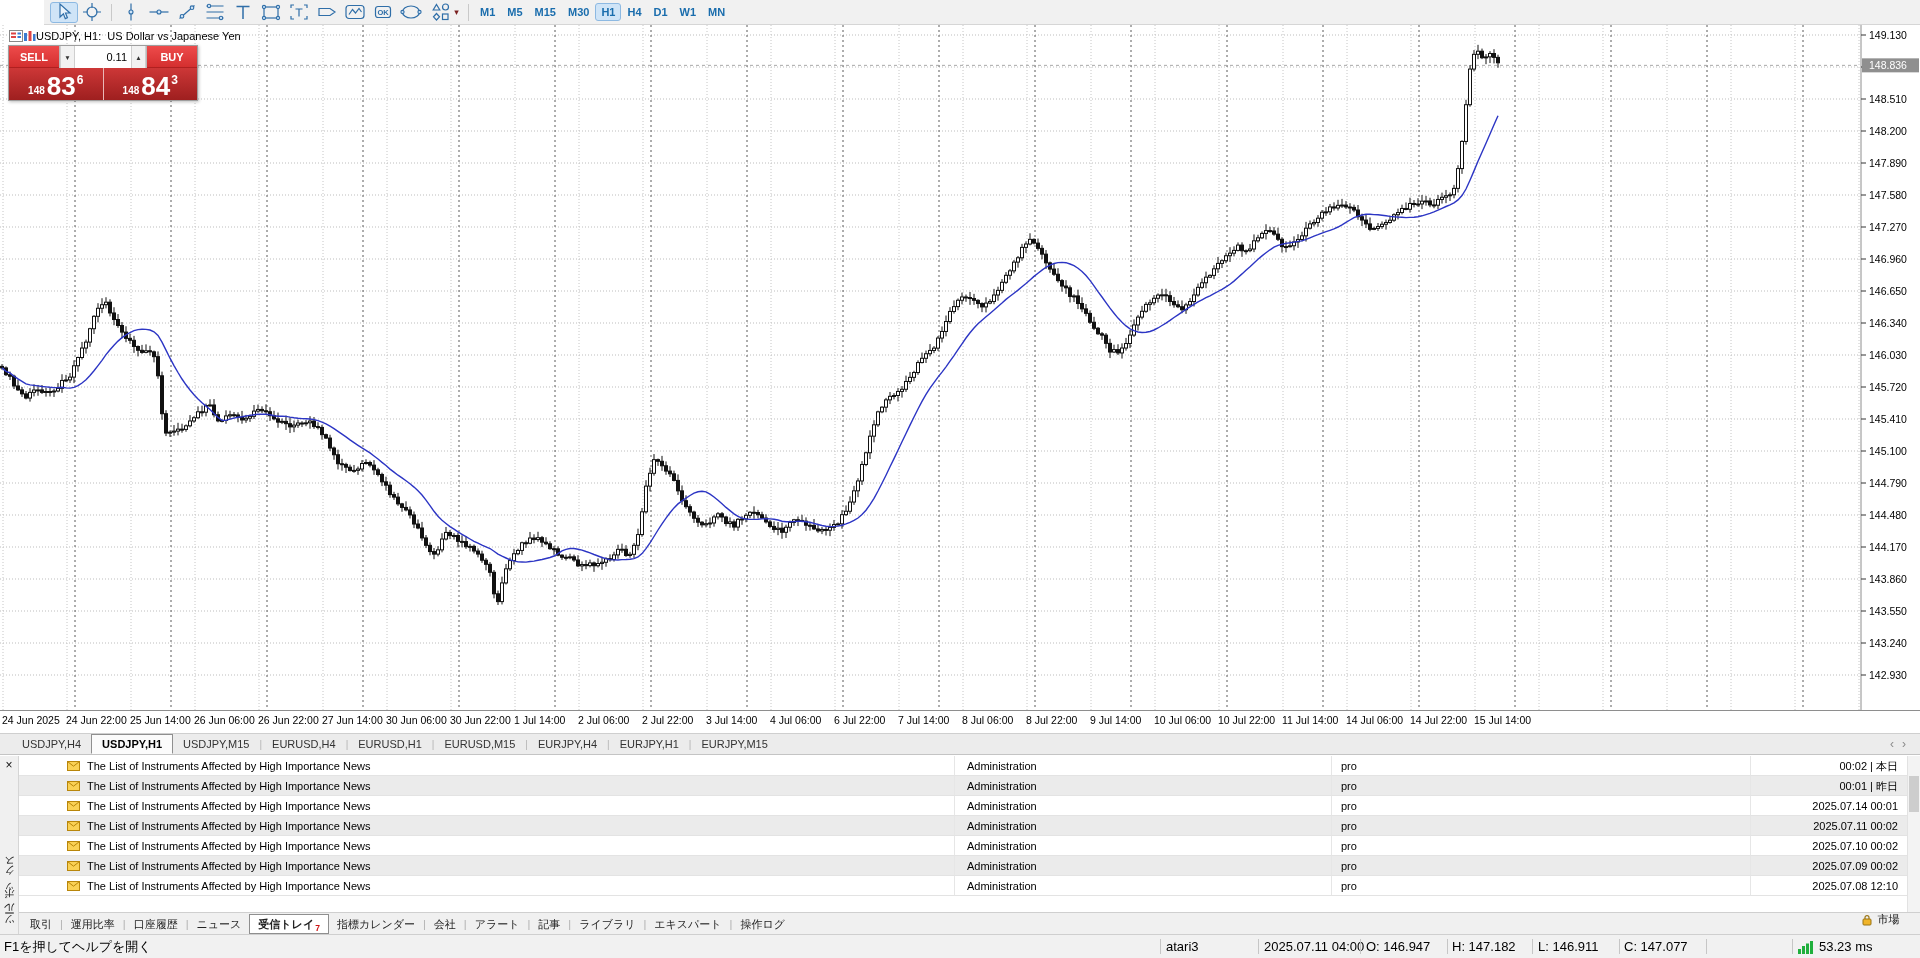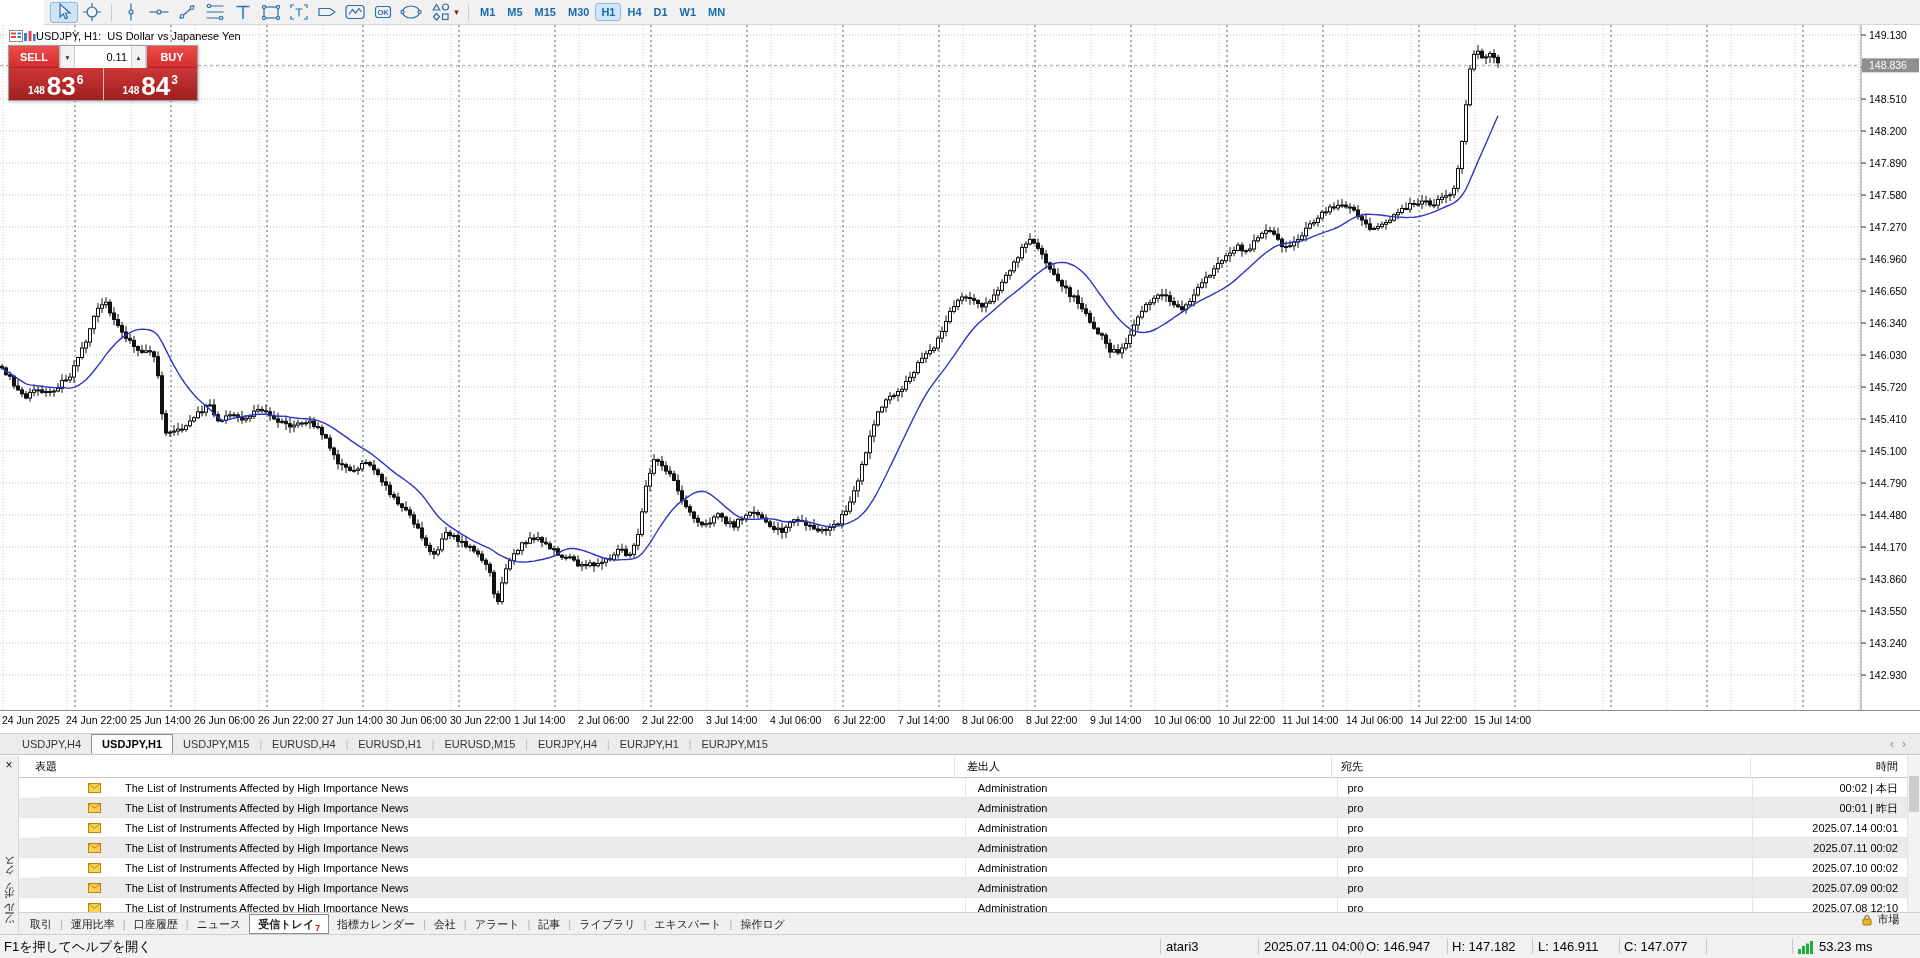--- a/index.html
+++ b/index.html
@@ -59,21 +59,21 @@
   .news-head{display:flex;height:21px;line-height:21px;font-size:11px;color:#000;background:#fff;
              border-bottom:1px solid #c9c9c9;}
   .nh{box-sizing:border-box;border-right:1px solid #e3e3e3;}
   .col-title{width:937px;padding-left:17px;}
   .col-sender{width:377px;padding-left:12px;}
   .col-recip{width:419px;padding-left:9px;}
   .col-time{width:157px;text-align:right;padding-right:10px;border-right:none;}
   .news-row{display:flex;height:20px;line-height:20px;font-size:11px;color:#000;}
   .news-row.alt{background:#ebebeb;}
   .nc{box-sizing:border-box;border-right:1px solid #e6e6e6;border-bottom:1px solid #e3e3e3;overflow:hidden;white-space:nowrap;}
-  .nc.title{width:937px;padding-left:49px;display:flex;align-items:center;gap:24px;margin-left:21px;}
+  .nc.title{width:937px;padding-left:49px;display:flex;align-items:center;gap:7px;}
   .nc.sender{width:377px;padding-left:12px;}
   .nc.recip{width:419px;padding-left:9px;}
   .nc.time{width:157px;text-align:right;padding-right:10px;border-right:none;}
   .scrollbar{position:absolute;right:0;top:0;width:12px;height:156px;background:#f3f3f3;border-left:1px solid #e2e2e2;}
   .scroll-thumb{position:absolute;top:20px;left:1px;width:10px;height:36px;background:#cdcdcd;}
   
   .bottom-tabs{position:absolute;top:912px;left:0;width:1920px;height:22px;background:#f0f0f0;
                border-top:1px solid #cfcfcf;display:flex;align-items:center;padding-left:22px;
                box-sizing:border-box;font-size:11px;}
   .btab{padding:0 8px;height:18px;line-height:18px;color:#222;cursor:default;white-space:nowrap;}
@@ -1169,26 +1169,20 @@
         <span class="ctab-sep">|</span>
         <div class="ctab">EURJPY,H1</div>
         <span class="ctab-sep">|</span>
         <div class="ctab">EURJPY,M15</div>
       </span>
     <span class="tab-arrows"><span>‹</span><span>›</span></span>
   </div>
 
   <div class="news">
     <div class="news-table">
-      <div class="news-head">
-        <div class="nh col-title">表題</div>
-        <div class="nh col-sender">差出人</div>
-        <div class="nh col-recip">宛先</div>
-        <div class="nh col-time">時間</div>
-      </div>
       <div id="news-rows-host">
           <div class="news-row">
             <div class="nc title">
               <svg width="13" height="10">
                 <rect x="0.5" y="0.5" width="12" height="9" fill="#fad155" stroke="#b8860b"></rect>
                 <path d="M0.5 0.5 L6.5 5.2 L12.5 0.5" fill="none" stroke="#b8860b"></path>
               </svg>
               <span>The List of Instruments Affected by High Importance News</span>
             </div>
             <div class="nc sender">Administration</div>

